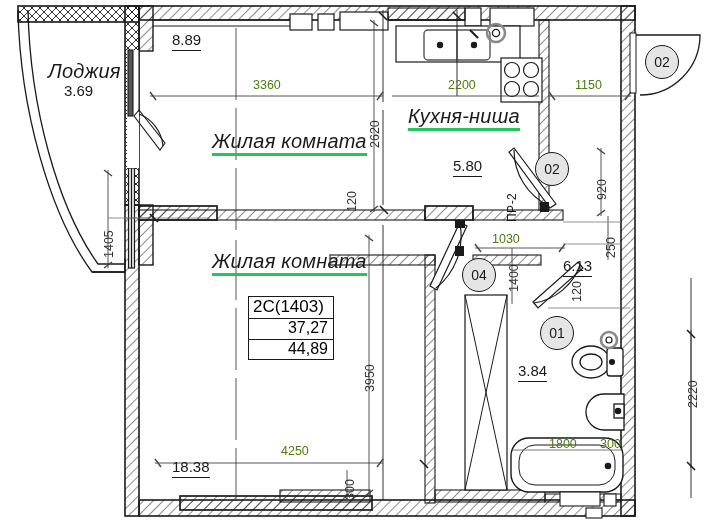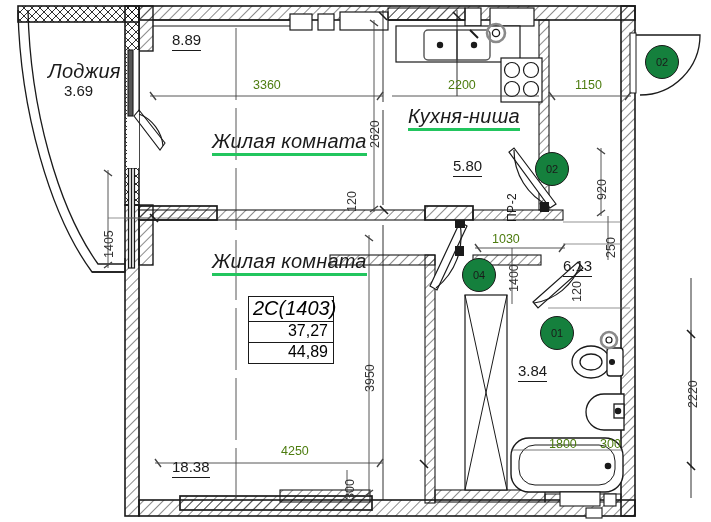--- a/index.html
+++ b/index.html
@@ -9,23 +9,23 @@
   .lbl{position:absolute;white-space:nowrap;color:#1a1a1a;font-family:"Liberation Sans",sans-serif;}
   .room-name{font-style:italic;font-size:20px;letter-spacing:.2px;}
   .room-name u{text-decoration:none;border-bottom:3px solid #22c55e;padding-bottom:1px;}
   .area{font-size:15px;}
   .area u{text-decoration:none;border-bottom:1px solid #1a1a1a;padding-bottom:2px;}
   .dim{font-size:12.5px;color:#4d7c0f;}
   .dim-v{font-size:12.5px;color:#333;transform-origin:0 0;transform:rotate(-90deg);}
   .tbl{position:absolute;border:1px solid #1a1a1a;background:#fff;}
   .tbl .r{border-bottom:1px solid #1a1a1a;text-align:right;padding:1px 5px 2px 4px;font-size:16px;line-height:1.05;}
   .tbl .r:last-child{border-bottom:none;}
-  .tbl .r.code{text-align:left;font-size:20px;font-style:italic;}
-  .marker{position:absolute;border:1.4px solid #1a1a1a;border-radius:50%;background:#15803d;
-          display:flex;align-items:center;justify-content:center;font-size:11px;color:#1a1a1a;}
+  .tbl .r.code{text-align:left;font-size:17px;}
+  .marker{position:absolute;border:1.4px solid #1a1a1a;border-radius:50%;background:#e5e5e5;
+          display:flex;align-items:center;justify-content:center;font-size:14px;color:#1a1a1a;}
   .pr2{font-size:12px;transform-origin:0 0;transform:rotate(-90deg);letter-spacing:.5px;}
 </style>
 </head>
 <body>
 
 <div id="plan">
 
   <svg width="711" height="522" viewBox="0 0 711 522">
     <defs>
       <pattern id="hatch45" width="7" height="7" patternTransform="rotate(45)" patternUnits="userSpaceOnUse">

